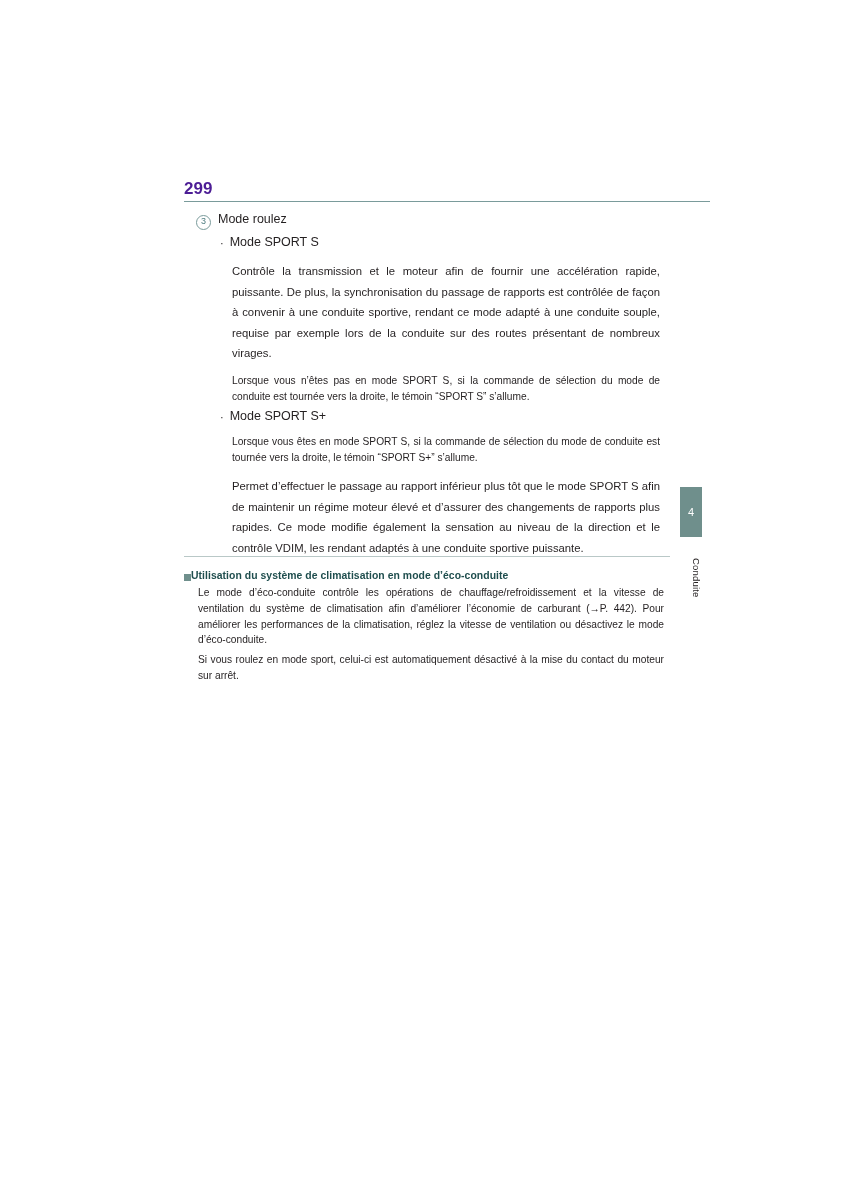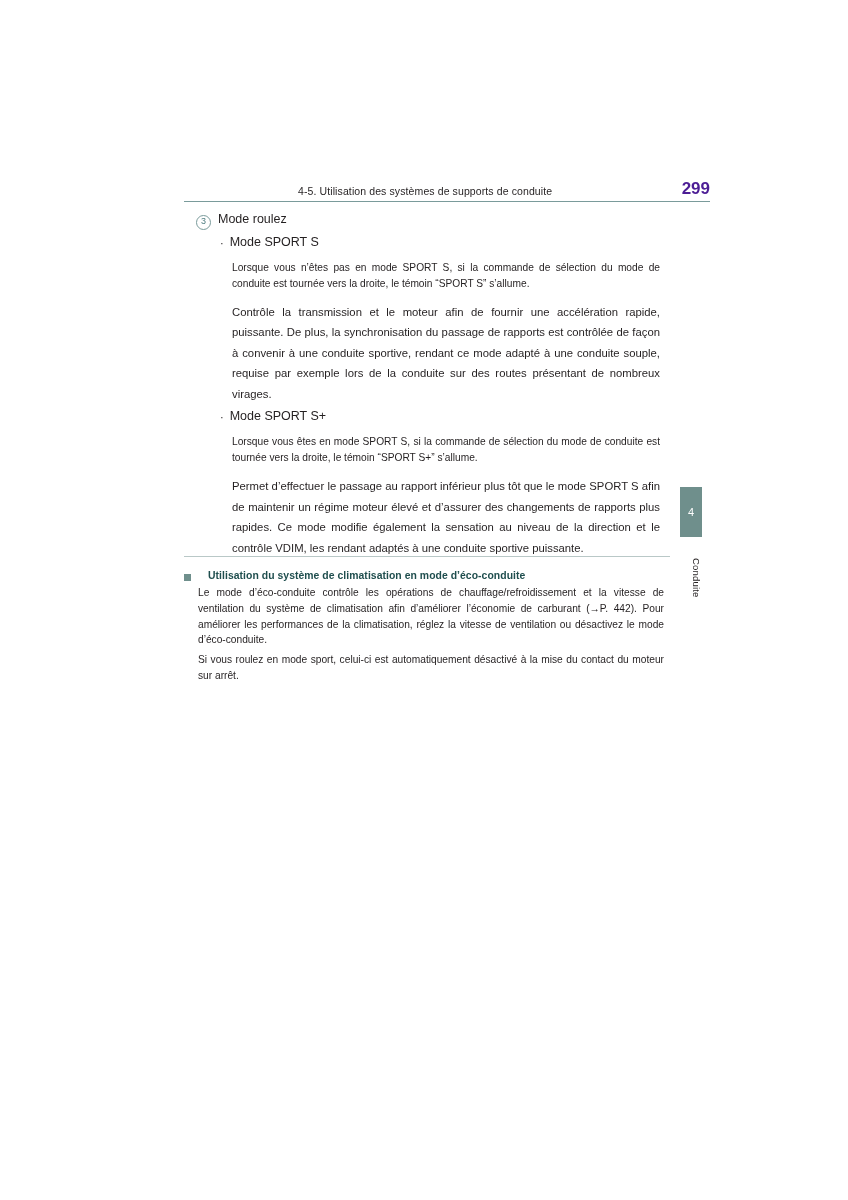--- a/index.html
+++ b/index.html
@@ -147,21 +147,21 @@
   
   .notes {
     position: absolute;
     left: 184px;
     top: 564px;
     width: 484px;
   }
   .note-head {
     display: flex;
     align-items: flex-start;
-    gap: 17px;
+    gap: 0;
     margin-top: 6px;
   }
   .note-square {
     width: 7px;
     height: 7px;
     background: #6f8f8c;
     flex: 0 0 auto;
     margin-top: 4px;
   }
   .note-head-text {
@@ -180,21 +180,20 @@
     color: #231f20;
   }
 </style>
 </head>
 <body>
 
 <div class="page">
 
   <div class="header">
     <div class="header-row">
-      <div class="header-title">4-5. Utilisation des systèmes de supports de conduite</div>
       <div class="header-pageno">299</div>
     </div>
     <div class="header-rule"></div>
   </div>
 
   <div class="side-tab">
     <span>4</span>
   </div>
   <div class="side-tab-label">Conduite</div>
 
@@ -202,22 +201,22 @@
 
     <div class="item3">
       <div class="circle-num">3</div>
       <div class="item3-label">Mode roulez</div>
     </div>
 
     <div class="bullet-line">
       <span class="bullet-dot">·</span>
       <span>Mode SPORT S</span>
     </div>
+    <div class="para">Contrôle la transmission et le moteur afin de fournir une accélération rapide, puissante. De plus, la synchronisation du passage de rapports est contrôlée de façon à convenir à une conduite sportive, rendant ce mode adapté à une conduite souple, requise par exemple lors de la conduite sur des routes présentant de nombreux virages.</div>
     <div class="para small">Lorsque vous n’êtes pas en mode SPORT S, si la commande de sélection du mode de conduite est tournée vers la droite, le témoin “SPORT S” s’allume.</div>
-    <div class="para">Contrôle la transmission et le moteur afin de fournir une accélération rapide, puissante. De plus, la synchronisation du passage de rapports est contrôlée de façon à convenir à une conduite sportive, rendant ce mode adapté à une conduite souple, requise par exemple lors de la conduite sur des routes présentant de nombreux virages.</div>
 
     <div class="bullet-line">
       <span class="bullet-dot">·</span>
       <span>Mode SPORT S+</span>
     </div>
     <div class="para small">Lorsque vous êtes en mode SPORT S, si la commande de sélection du mode de conduite est tournée vers la droite, le témoin “SPORT S+” s’allume.</div>
     <div class="para">Permet d’effectuer le passage au rapport inférieur plus tôt que le mode SPORT S afin de maintenir un régime moteur élevé et d’assurer des changements de rapports plus rapides. Ce mode modifie également la sensation au niveau de la direction et le contrôle VDIM, les rendant adaptés à une conduite sportive puissante.</div>
   </div>
 
   <div class="divider"></div>

